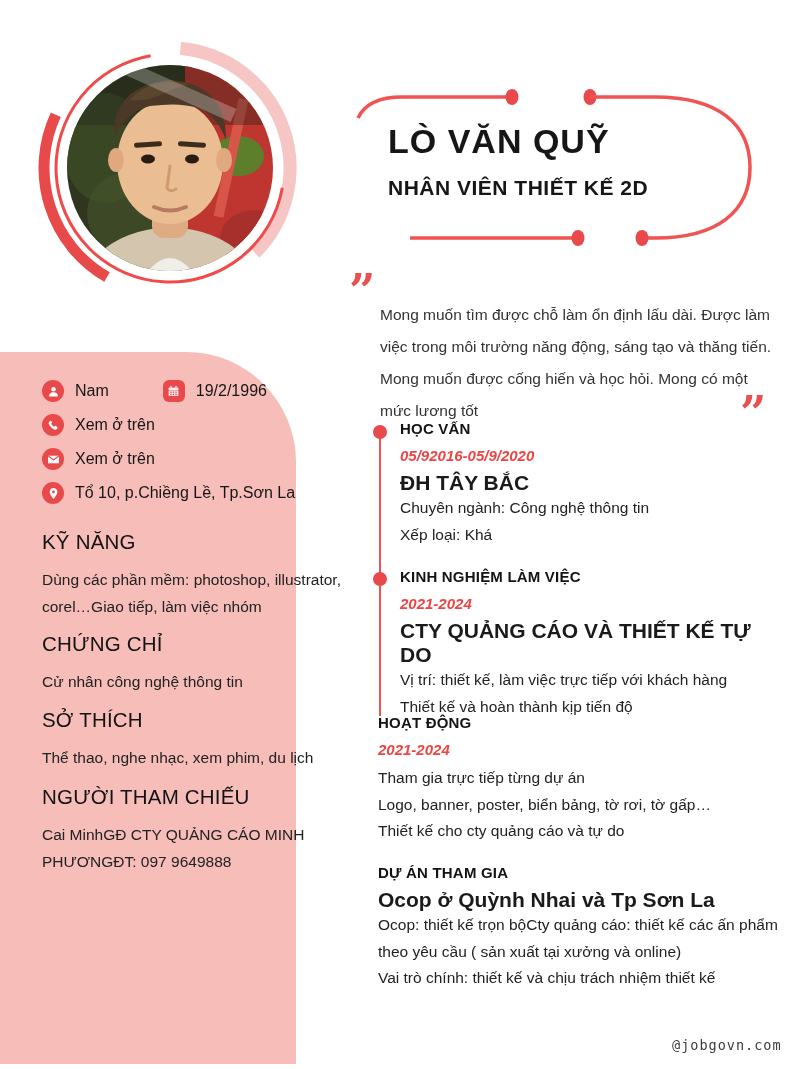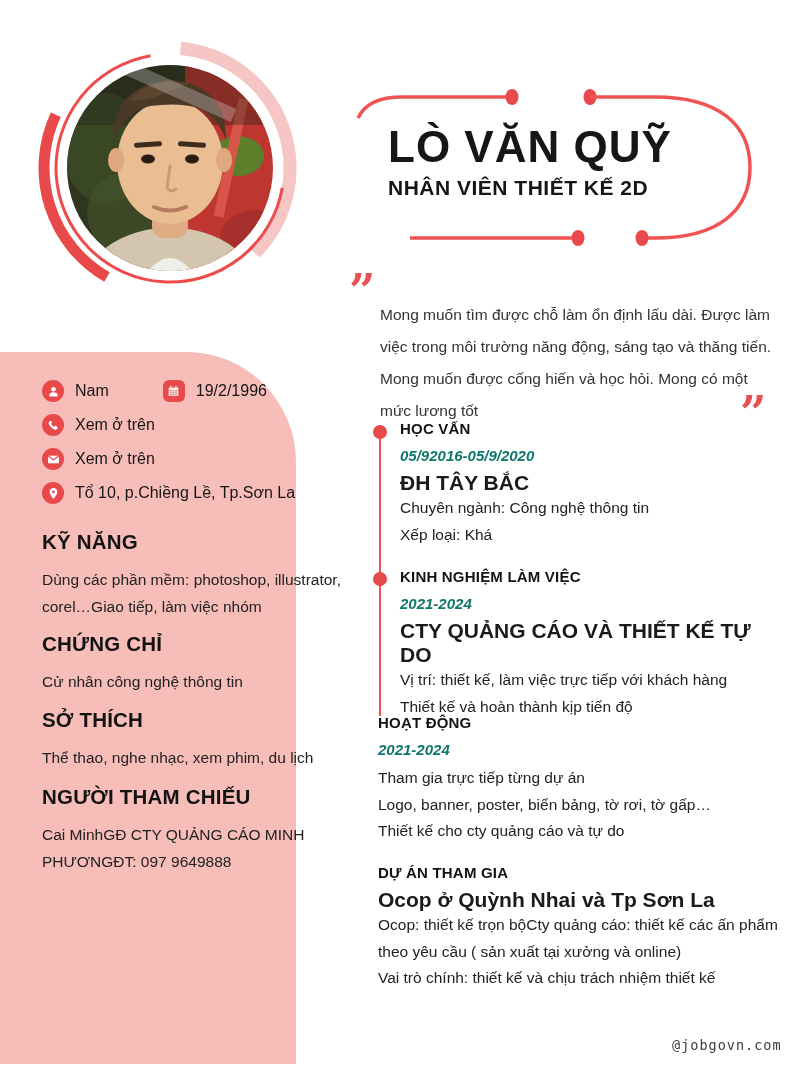--- a/index.html
+++ b/index.html
@@ -3,53 +3,53 @@
 <meta charset="utf-8">
 <style>
   * { margin:0; padding:0; box-sizing:border-box; }
   html,body { background:#ffffff; }
   body { font-family:"Liberation Sans","DejaVu Sans",sans-serif; }
   .page { position:relative; width:790px; height:1069px; background:#ffffff; margin:0 auto; overflow:hidden; }
 
   
   .deco-svg { position:absolute; left:350px; top:80px; width:440px; height:170px; }
   .photo-svg { position:absolute; left:30px; top:38px; width:290px; height:280px; }
-  .name { position:absolute; left:388px; top:122px; font-size:44px; font-weight:800; letter-spacing:1px; color:#161616; }
+  .name { position:absolute; left:388px; top:122px; font-size:34px; font-weight:800; letter-spacing:1px; color:#161616; }
   .job-title { position:absolute; left:388px; top:176px; font-size:21px; font-weight:700; letter-spacing:0.5px; color:#161616; }
 
   
   .quote-mark { position:absolute; font-family:"DejaVu Serif",serif; font-weight:700; font-size:46px; color:#e85150; line-height:1; }
   .quote-open { left:349px; top:268px; }
   .quote-close { left:740px; top:390px; }
   .quote-text { position:absolute; left:380px; top:299px; width:394px; font-size:15.5px; line-height:32px; color:#333333; }
 
   
   .sidebar { position:absolute; left:0; top:352px; width:296px; height:712px; background:#f6bdb9; border-top-right-radius:110px; }
   .contact { position:absolute; left:42px; top:28px; width:300px; }
   .contact-row { display:flex; align-items:center; margin-bottom:12px; height:22px; }
   .contact-row .pair2 { margin-left:54px; display:flex; align-items:center; }
   .cicon { width:22px; height:22px; background:#e8494b; border-radius:50%; display:flex; align-items:center; justify-content:center; flex:0 0 22px; }
   .cicon.square { border-radius:6px; }
   .cicon svg { width:13px; height:13px; }
   .ctext { margin-left:11px; font-size:16px; color:#161616; }
 
   .side-section { position:absolute; left:42px; width:300px; }
-  .side-title { font-size:20.5px; font-weight:700; color:#131313; letter-spacing:0.2px; margin-bottom:12px; }
+  .side-title { font-size:20.5px; font-weight:400; color:#131313; letter-spacing:0.2px; margin-bottom:12px; }
   .side-body { font-size:15.5px; line-height:27px; color:#222222; }
 
   
   .timeline-line { position:absolute; left:379px; top:432px; width:2px; height:284px; background:#ef5352; }
   .timeline-dot { position:absolute; width:14px; height:14px; border-radius:50%; background:#e8494b; left:373px; }
   .dot-1 { top:425px; }
   .dot-2 { top:572px; }
 
   .main-section { position:absolute; left:378px; width:400px; }
   .main-section.indent { padding-left:22px; }
   .main-title { font-size:15px; font-weight:700; color:#131313; letter-spacing:0.2px; margin-bottom:7px; }
-  .main-period { font-size:15px; font-style:italic; font-weight:600; color:#0f766e; margin:5px 0 3px 0; line-height:24px; }
+  .main-period { font-size:15px; font-style:italic; font-weight:600; color:#ef4444; margin:5px 0 3px 0; line-height:24px; }
   .main-subtitle { font-size:21px; font-weight:700; color:#1a1a1a; line-height:24px; }
   .main-line { font-size:15.5px; color:#222222; line-height:26.5px; }
 
   
   .watermark { position:absolute; left:672px; top:1037px; font-family:"DejaVu Sans Mono","Liberation Mono",monospace; font-size:13.5px; color:#3c3c3c; letter-spacing:1px; }
 </style>
 </head>
 <body>
 
 <div class="page">

